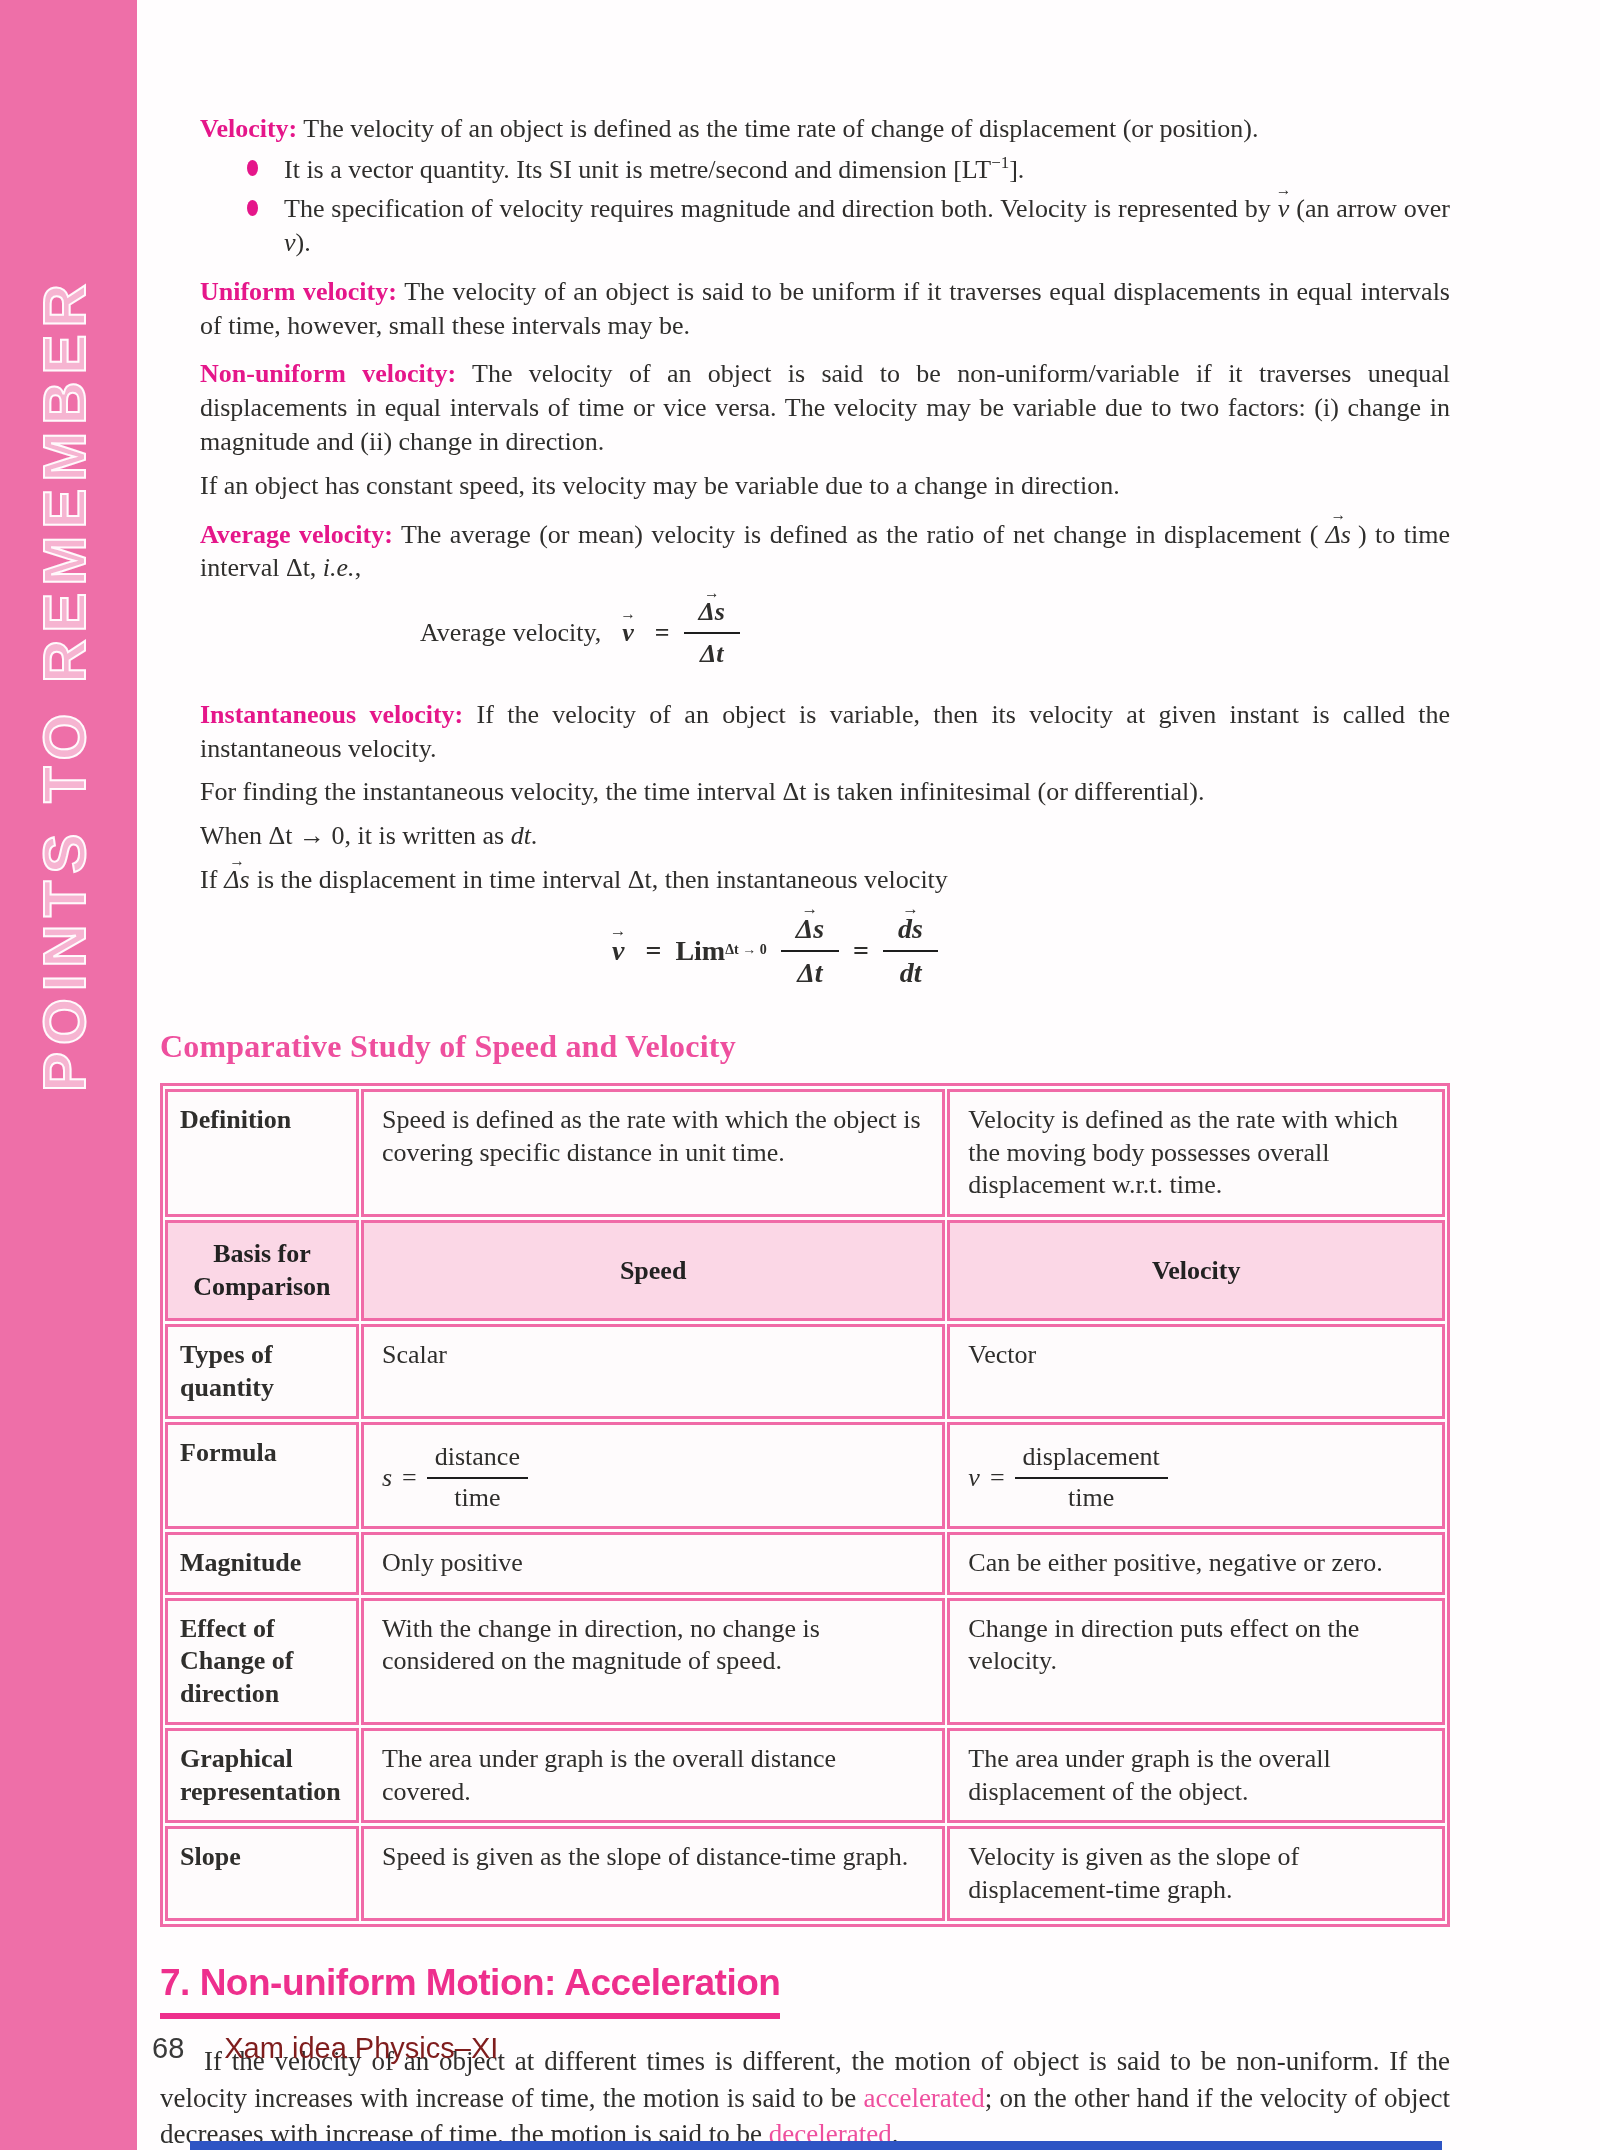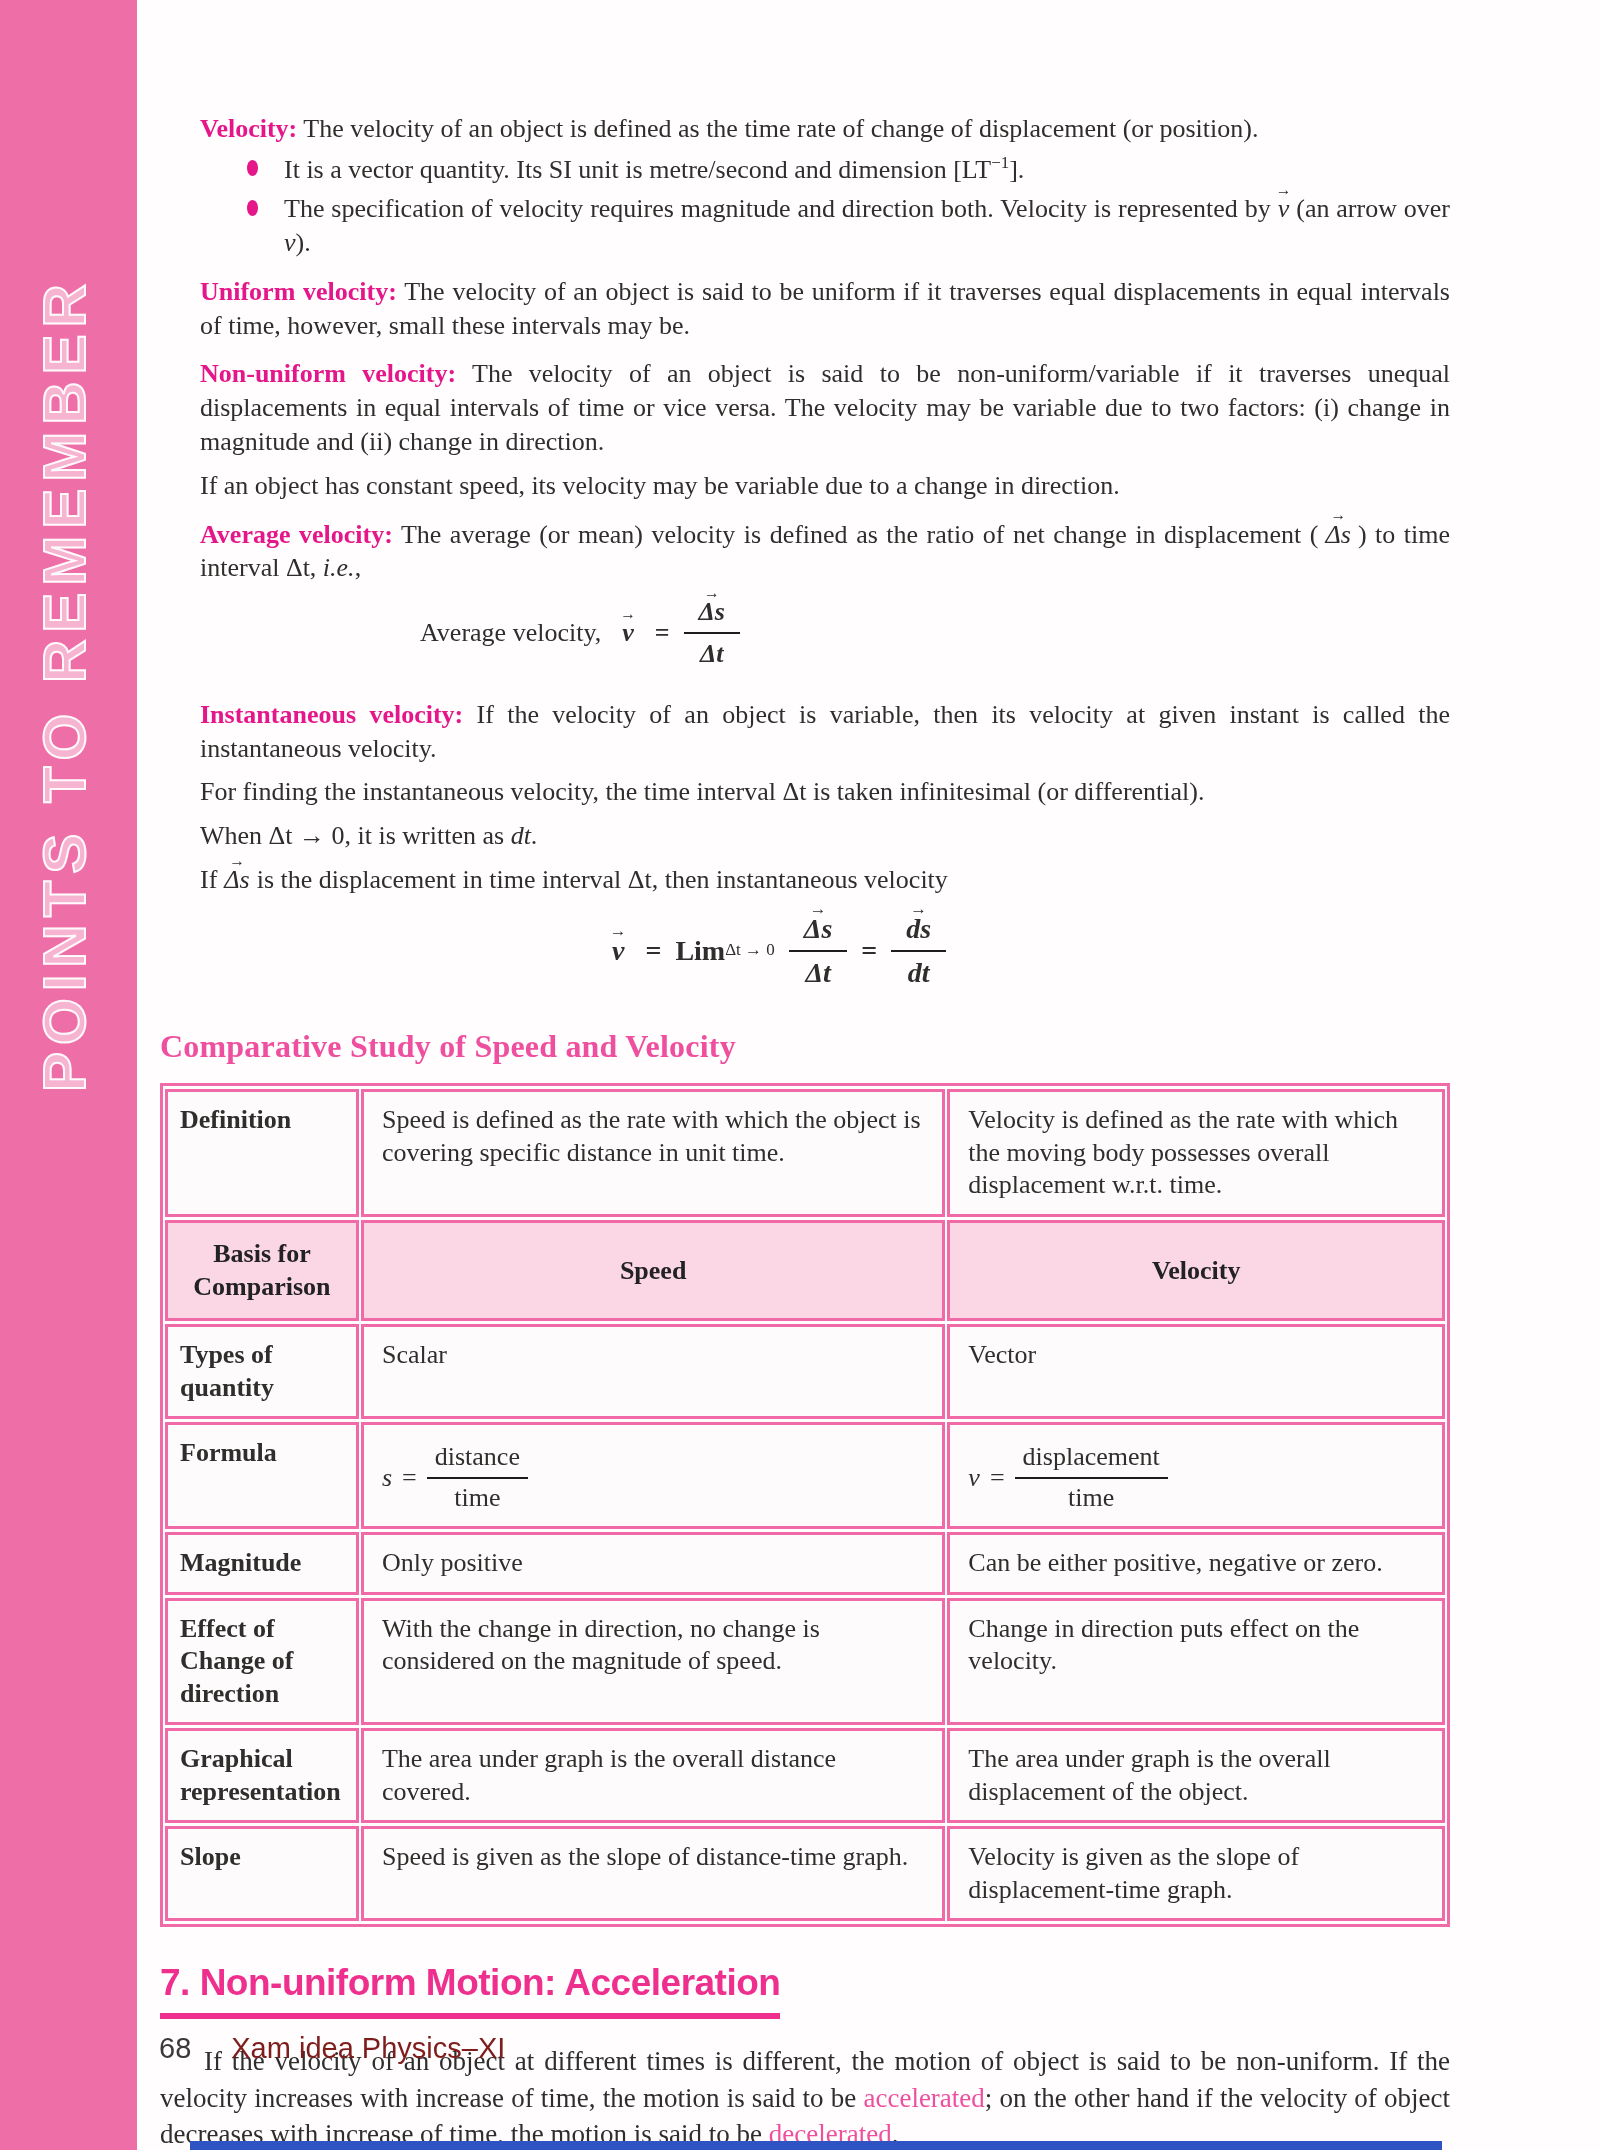--- a/index.html
+++ b/index.html
@@ -40,41 +40,41 @@
   .formula { display:flex; align-items:center; gap:14px; font-weight:bold; }
   .formula .label { font-weight:normal; font-style:normal; }
   .formula-avg { margin:10px 0 12px 220px; }
   .formula-inst { margin:14px 0 18px 405px; font-size:28px; }
   .frac { display:inline-block; text-align:center; font-style:italic; }
   .frac .num { display:block; border-bottom:2.5px solid #1d1d1d; padding:0 8px 3px; }
   .frac .den { display:block; padding-top:3px; }
   .eq { font-weight:bold; }
   .lim { display:inline-flex; flex-direction:row; align-items:center; font-style:normal; }
   .lim .lim-top { font-weight:bold; }
-  .lim .lim-sub { font-size:17px; font-weight:normal; margin-top:-3px; }
+  .lim .lim-sub { font-size:14px; font-weight:bold; margin-top:-3px; }
   
   .cmp-heading { font-weight:bold; color:#ee4f9e; font-size:32px; margin:16px 0 16px 0;
                  font-family:"Liberation Serif",serif; letter-spacing:0.2px; }
   table.cmp { width:100%; border-collapse:separate; border-spacing:2px 3px;
               border:3px solid #f06aa7; background:#fffdfe; }
   table.cmp th, table.cmp td { border:3px solid #f06aa7; }
   table.cmp th { background:#fbd7e6; font-weight:bold; text-align:center; padding:14px 10px;
                  color:#222; vertical-align:middle; }
   table.cmp td { background:#fefbfc; padding:12px 18px; vertical-align:top; line-height:1.25; }
   table.cmp td.basis { font-weight:bold; padding:12px 12px; }
   .cell-frac { display:flex; align-items:center; gap:10px; padding-top:4px; }
   .cell-frac .lhs { font-style:italic; }
   
   .section-heading { display:inline-block; margin-top:32px; padding-bottom:6px;
     border-bottom:6px solid #ee2f8d; font-family:"Liberation Sans",sans-serif;
     font-weight:bold; font-size:37px; letter-spacing:-0.5px; color:#ee2f8d; }
   .section-para { margin-top:24px; text-align:justify; text-indent:44px; font-size:27px; line-height:1.35; }
   .accent { color:#ee4f9e; }
   
-  .footer { position:absolute; left:159px; top:2030px; display:flex; align-items:baseline; gap:40px;
+  .footer { position:absolute; left:152px; top:2030px; display:flex; align-items:baseline; gap:40px;
             font-family:"Liberation Sans",sans-serif; font-size:29px; }
   .footer .pageno { color:#3a3a3a; }
   .footer .brand { color:#7f1d1d; }
   .bottom-bar { position:absolute; left:190px; bottom:0; width:1252px; height:9px; background:#2e54c4; }
 </style>
 </head>
 <body>
 
 <div class="page">
 

